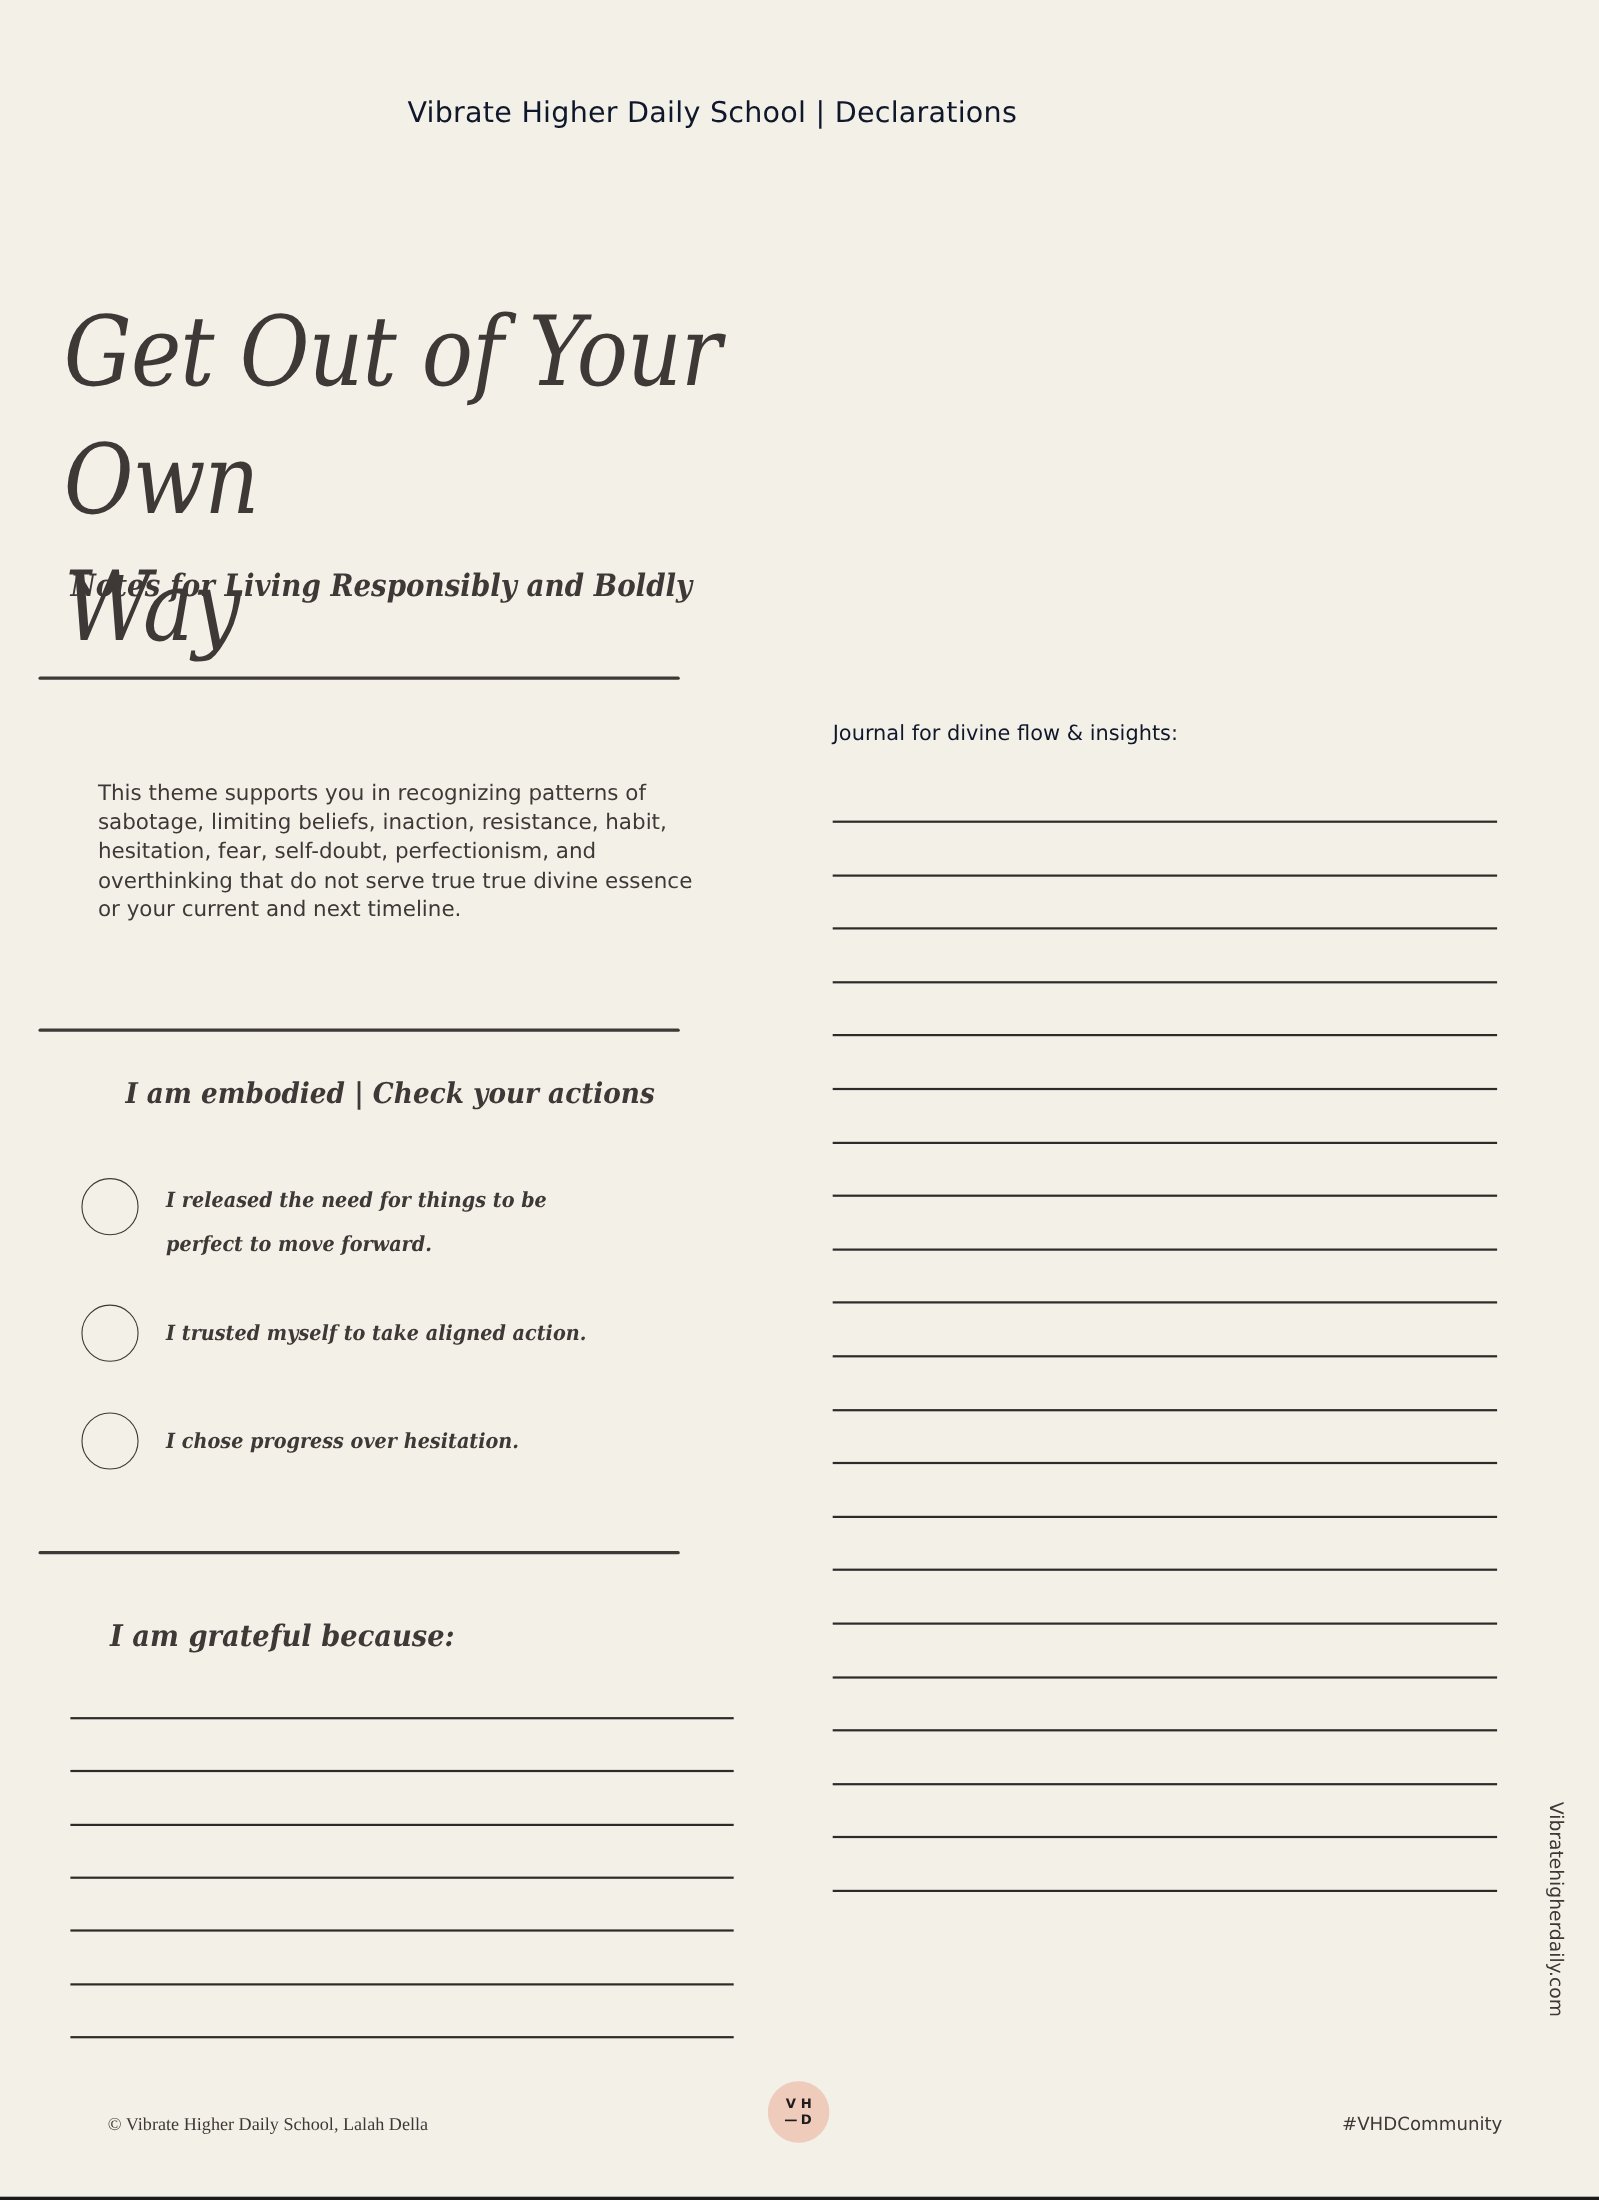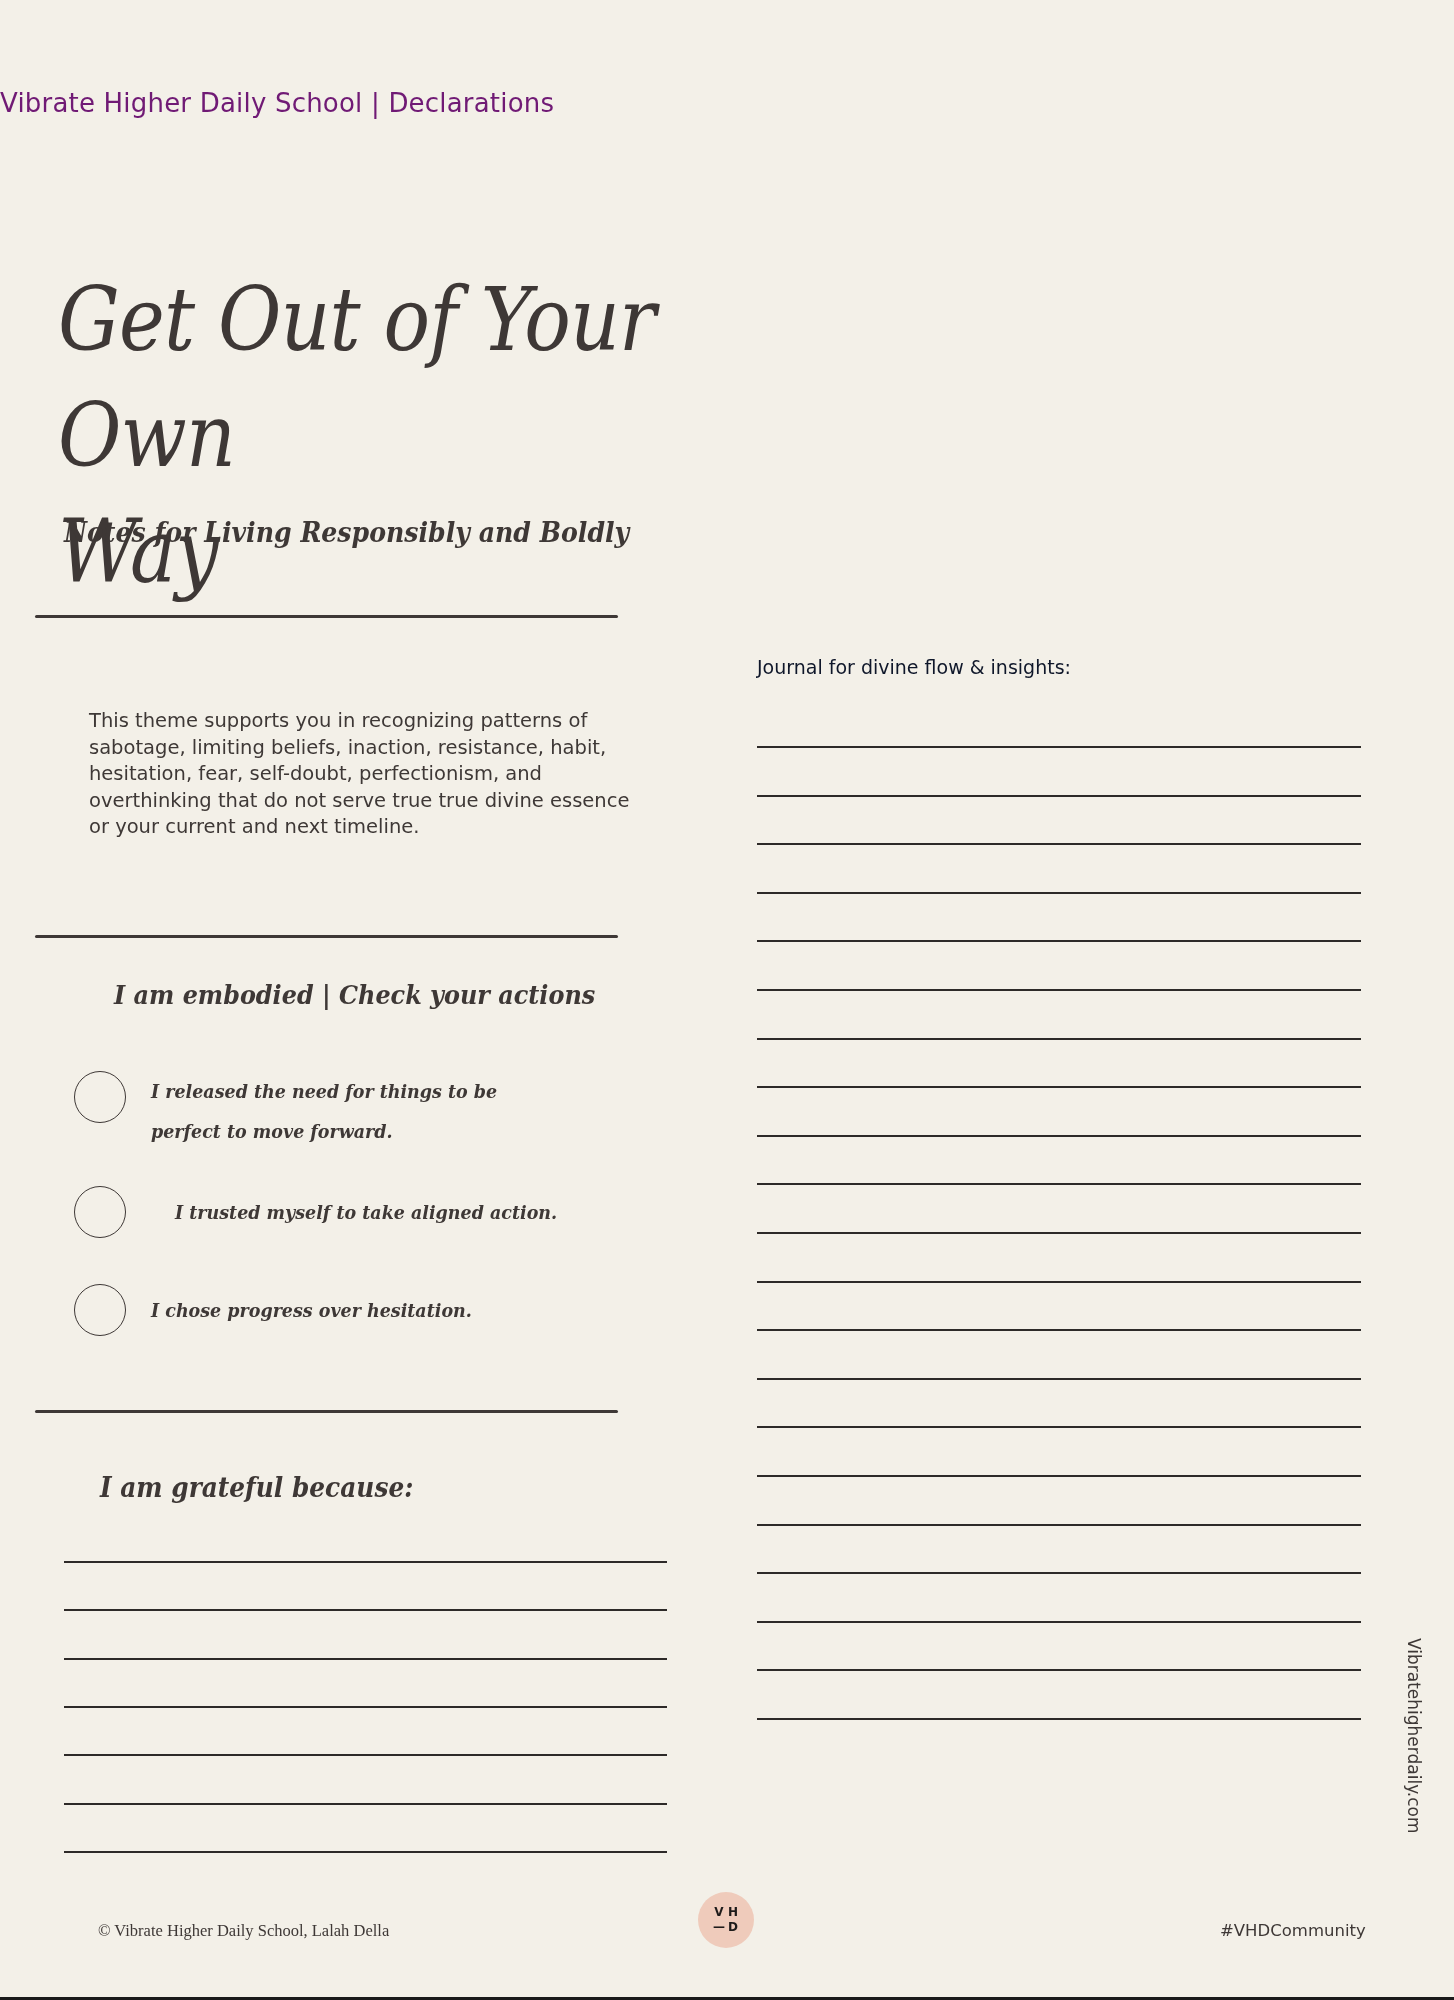--- a/index.html
+++ b/index.html
@@ -1,21 +1,21 @@
 <!DOCTYPE html>
 <html><head>
   <meta charset="utf-8">
   <style>
     * { box-sizing: border-box; margin: 0; padding: 0; }
     html, body { width: 1454px; height: 2000px; background: #f3f0e8; overflow: hidden; }
     body { position: relative; color: #3e3836; font-family: "Liberation Sans", sans-serif; }
     .abs { position: absolute; }
     .header-title {
-      left: 0; width: 1295px; top: 88px; 
-      font-family: "DejaVu Sans", sans-serif; font-size: 26px; letter-spacing: 0.2px; color: #701a75;
+      left: 0; width: 1295px; top: 88px; text-align: center;
+      font-family: "DejaVu Sans", sans-serif; font-size: 26px; letter-spacing: 0.2px; color: #0f172a;
     }
     .main-title {
       left: 58px; top: 262px; width: 900px;
       font-family: "DejaVu Serif", serif; font-style: italic; font-weight: normal;
       font-size: 88px; line-height: 116px; color: #3e3836; letter-spacing: -1px;
       transform: scaleX(0.88); transform-origin: left top;
     }
     .subtitle {
       left: 64px; top: 516px;
       font-family: "DejaVu Serif", serif; font-style: italic; font-weight: bold;
@@ -76,21 +76,21 @@
 <div class="abs divider" style="top:1410px;"></div>
 
 <p class="abs intro">This theme supports you in recognizing patterns of sabotage, limiting beliefs, inaction, resistance, habit, hesitation, fear, self-doubt, perfectionism, and overthinking that do not serve true true divine essence or your current and next timeline.</p>
 
 <div class="abs section-heading" style="left:114px; top:980px;">I am embodied  | Check your actions</div>
 
 <div class="abs check-item" style="top:1071px;">
   <div class="check-circle"></div>
   <div class="check-label" style="padding-top:0;">I released the need for things to be perfect to move forward.</div>
 </div>
-<div class="abs check-item" style="top:1186px;gap:24px;">
+<div class="abs check-item" style="top:1186px;">
   <div class="check-circle"></div>
   <div class="check-label" style="padding-top:6px;">I trusted myself to take aligned action.</div>
 </div>
 <div class="abs check-item" style="top:1284px;">
   <div class="check-circle"></div>
   <div class="check-label" style="padding-top:6px;">I chose progress over hesitation.</div>
 </div>
 
 <div class="abs section-heading" style="left:100px; top:1472px; font-size:27px;">I am grateful because:</div>
 <div id="gratitude-lines">

